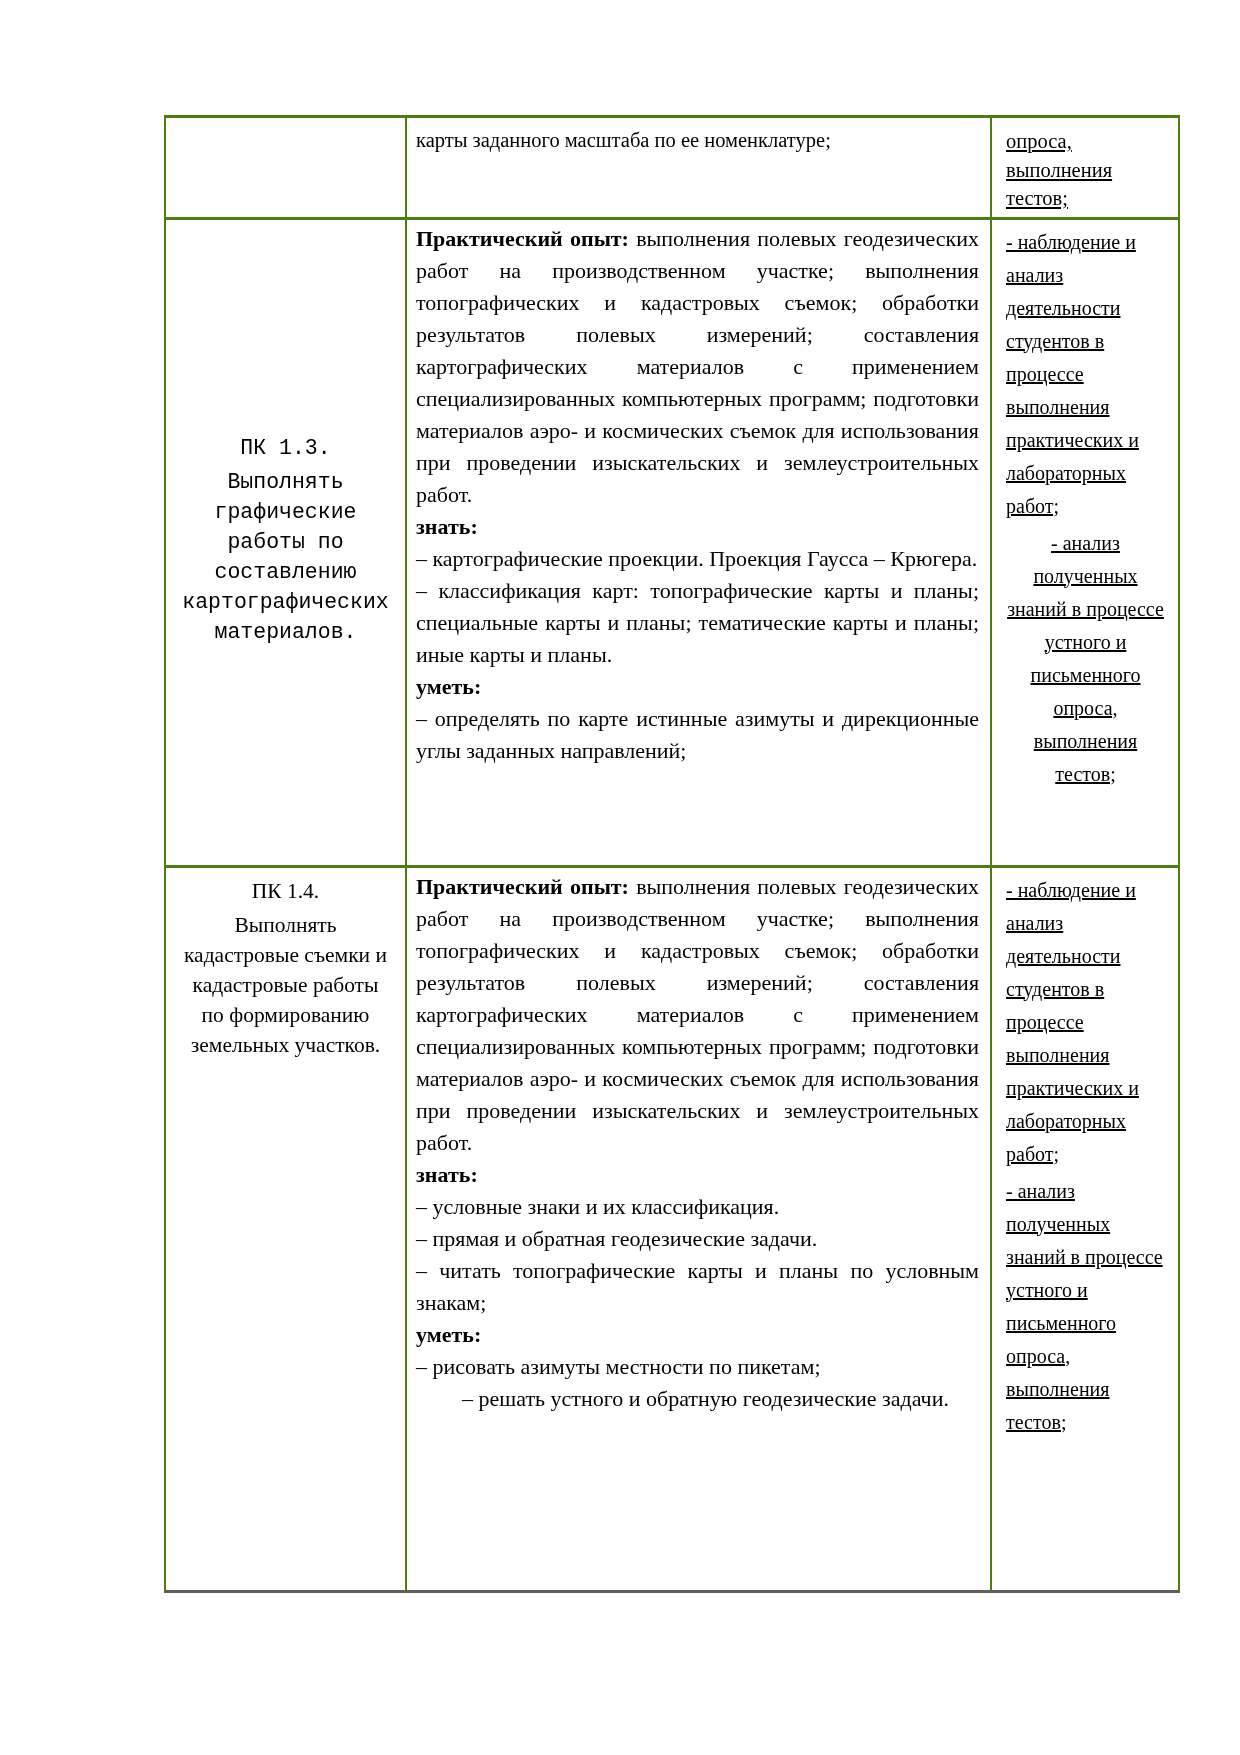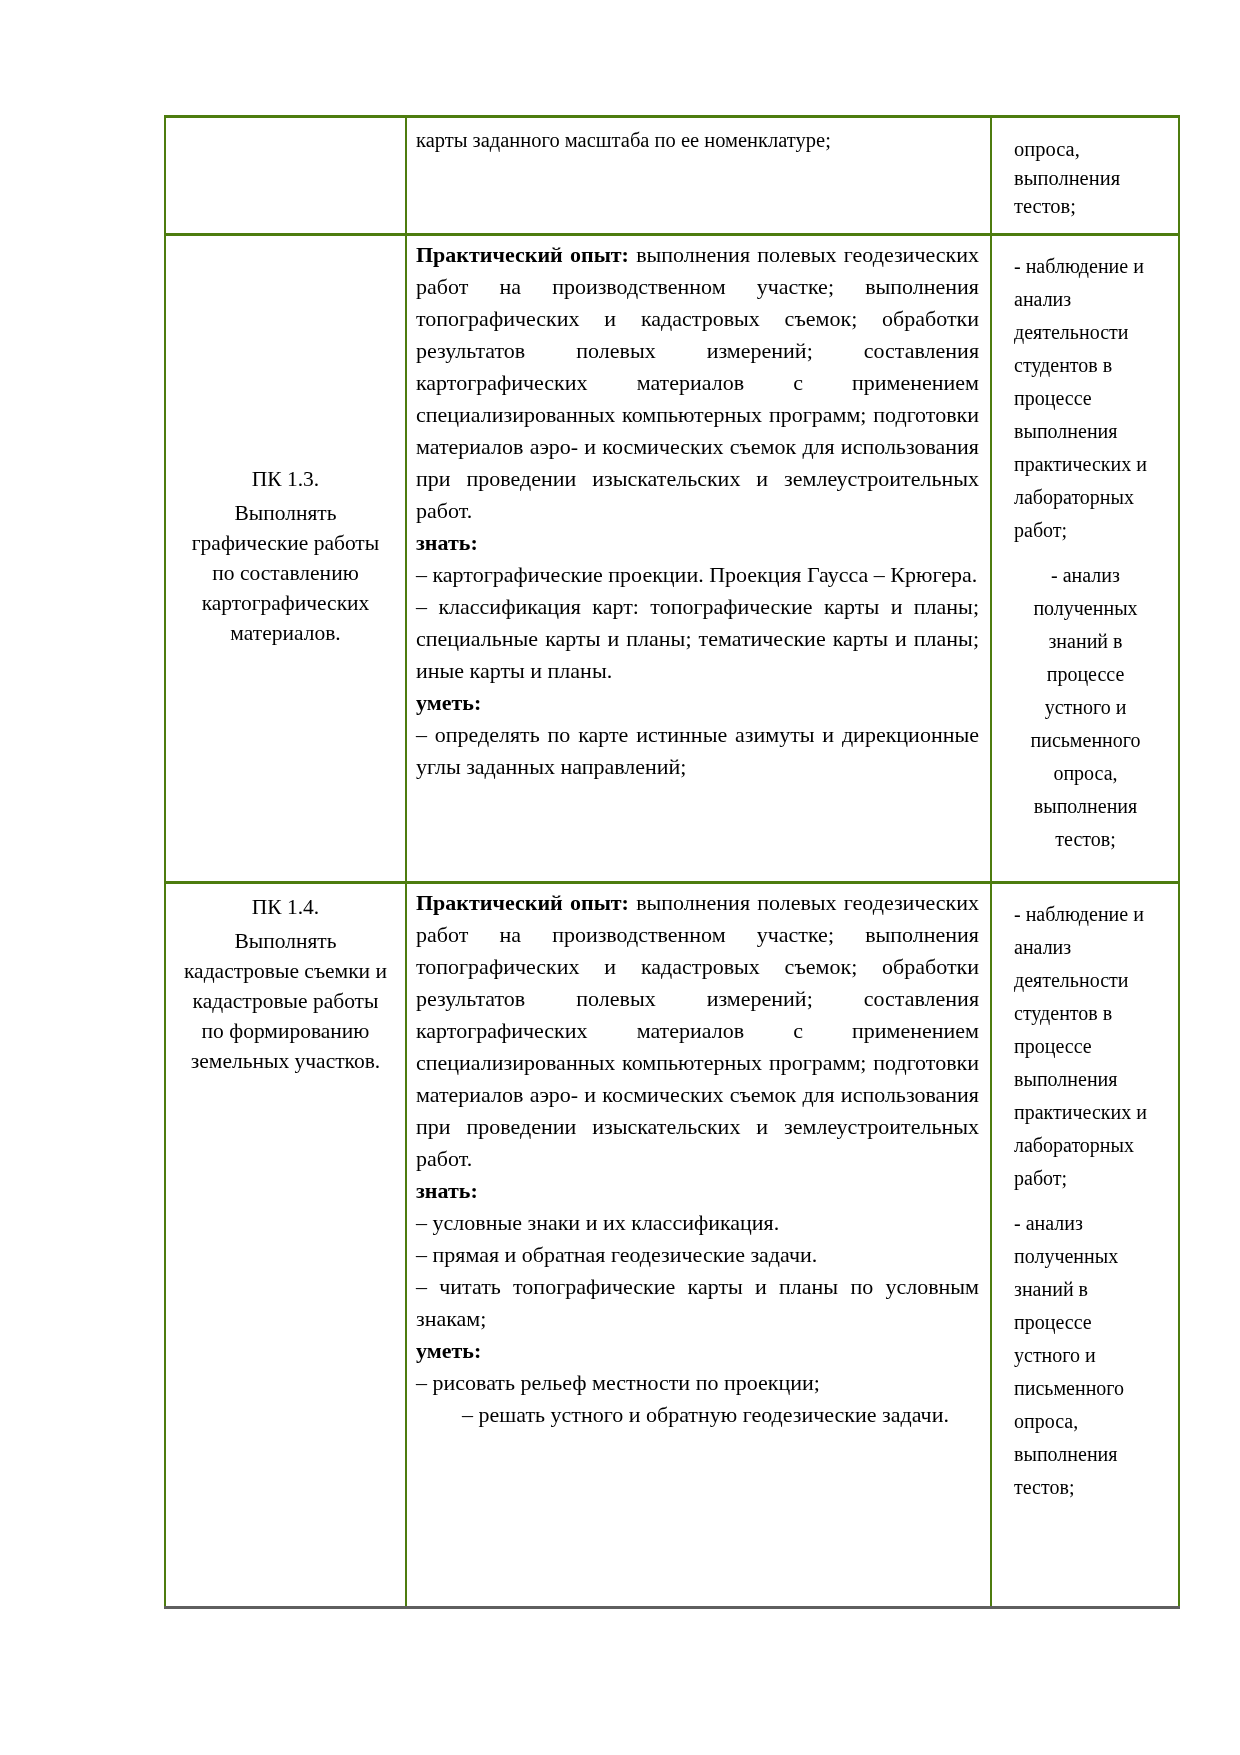--- a/index.html
+++ b/index.html
@@ -38,26 +38,26 @@
   td.col2 { width: 563px; padding: 3px 11px 0 9px; font-size: 22px; line-height: 32px; }
   td.col3 { width: 167px; padding: 2px 9px 0 10px; font-size: 20px; line-height: 33px; }
 
   tr.r1 { height: 89px; }
   tr.r2 { height: 648px; }
   tr.r3 { height: 725px; }
 
   tr.r1 td.col2 { font-size: 20.5px; padding-top: 6px; }
   tr.r1 td.col3 { font-size: 20.5px; line-height: 28.5px; padding-top: 5px; }
 
-  td.vmid { vertical-align: middle; }
+  td.vmid { vertical-align: middle; font-family: Liberation Mono, monospace; }
 
   .col2 p { margin: 0; text-align: justify; }
   .col2 p.plain { text-align: left; }
   .col2 p.indent { text-indent: 46px; }
-  .col3 p { margin: 12px; text-align: left; }
+  .col3 p { margin: 4px; text-align: left; text-decoration: underline; }
   .col3 p.centered { text-align: center; }
   b, strong { font-weight: bold; }
   .comp-code { margin: 0; }
   .comp-title { margin: 4px; }
 </style>
 </head>
 <body>
 
 <table class="doc-table">
 
@@ -96,21 +96,21 @@
       <p class="comp-code">ПК 1.4.</p>
       <p class="comp-title">Выполнять кадастровые съемки и кадастровые работы по формированию земельных участков.</p>
     </td>
     <td class="col2">
       <p><strong>Практический опыт:</strong><span> выполнения полевых геодезических работ на производственном участке; выполнения топографических и кадастровых съемок; обработки результатов полевых измерений; составления картографических материалов с применением специализированных компьютерных программ; подготовки материалов аэро- и космических съемок для использования при проведении изыскательских и землеустроительных работ.</span></p>
       <p><strong>знать:</strong></p>
       <p>– условные знаки и их классификация.</p>
       <p>– прямая и обратная геодезические задачи.</p>
       <p>– читать топографические карты и планы по условным знакам;</p>
       <p><strong>уметь:</strong></p>
-      <p>– рисовать рельеф местности по проекции;</p>
+      <p>– рисовать азимуты местности по пикетам;</p>
       <p class="indent">– решать устного и обратную геодезические задачи.</p>
     </td>
     <td class="col3">
       <p>- наблюдение и анализ деятельности студентов в процессе выполнения практических и лабораторных работ;</p>
       <p>- анализ полученных знаний в процессе устного и письменного опроса, выполнения тестов;</p>
     </td>
   </tr>
 </tbody>
   </table>
 

